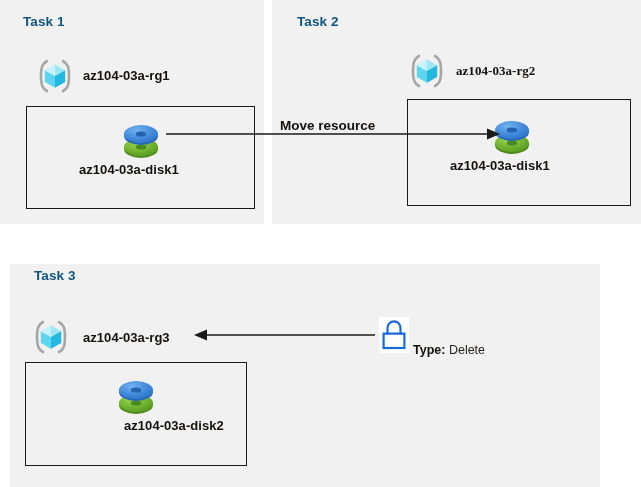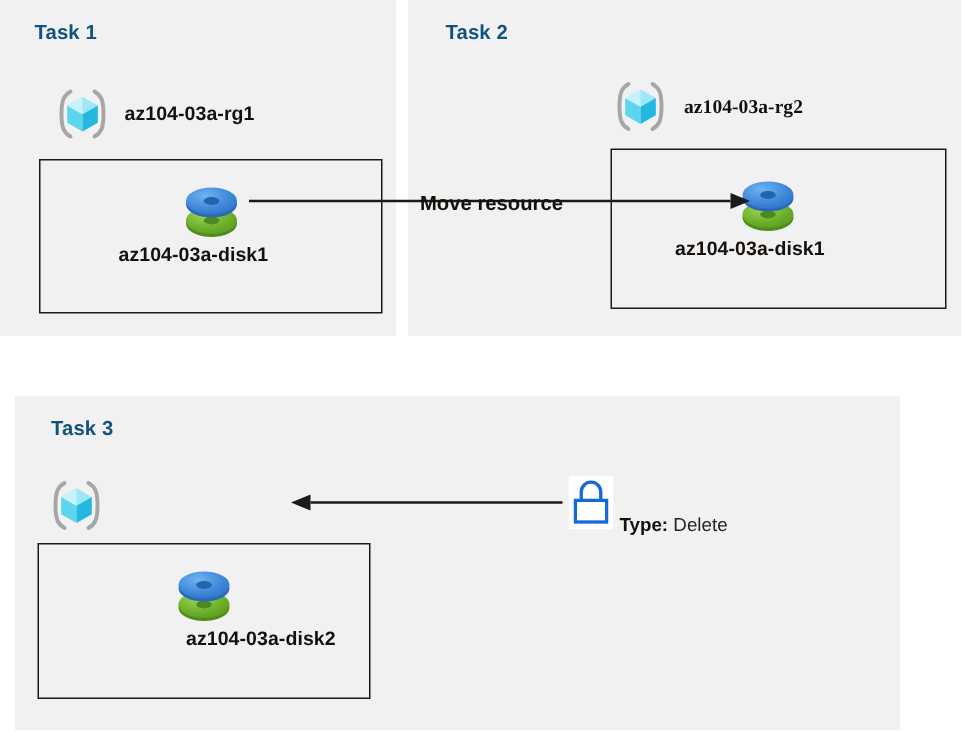--- a/index.html
+++ b/index.html
@@ -75,21 +75,20 @@
     position: absolute;
   }
   .arrow svg { display: block; overflow: visible; }
 
   .arrow-label {
     position: absolute;
     font-size: 13.5px;
     font-weight: bold;
     color: #15100c;
     white-space: nowrap;
-    margin-top: 10px;
   }
 </style>
 </head>
 <body>
 
 <div id="canvas">
 
   <div class="panel" style="left:0px; top:0px; width:264px; height:224px;">
   </div>
   <div class="panel-title" style="left:23px; top:14px;">Task 1</div>
@@ -185,32 +184,33 @@
   <span class="arrow" style="left:166px; top:126px;">
     <svg width="344" height="16" viewBox="0 0 344 16">
       <line x1="0" y1="8" x2="321" y2="8" stroke="#1a1a1a" stroke-width="1.6"></line>
       <polygon points="321,2.6 334,8 321,13.4" fill="#1a1a1a"></polygon>
     </svg>
   </span>
   <div class="arrow-label" style="left:280px; top:118px;">Move resource</div>
 
   <div class="panel" style="left:10px; top:264px; width:590px; height:223px;">
   </div>
-  <div class="panel-title" style="left:34px; top:278px;">Task 3</div>
+  <div class="panel-title" style="left:34px; top:268px;">Task 3</div>
 
   <span class="icon" style="left:32px; top:318px;">
     <svg width="38" height="38" viewBox="0 0 38 38">
       <path d="M11.0 4.0 C6.5 6.5 5.0 10.0 5.0 19.0 C5.0 28.0 6.5 31.5 11.0 34.0" fill="none" stroke="#a6a6a6" stroke-width="2.6" stroke-linecap="round"></path>
       <path d="M27.0 4.0 C31.5 6.5 33.0 10.0 33.0 19.0 C33.0 28.0 31.5 31.5 27.0 34.0" fill="none" stroke="#a6a6a6" stroke-width="2.6" stroke-linecap="round"></path>
       <polygon points="19,7.5 29.2,13.3 19,19.1 8.8,13.3" fill="#9ce8f7"></polygon>
       <polygon points="8.8,13.3 19,19.1 19,30.7 8.8,24.9" fill="#5ed5ef"></polygon>
       <polygon points="29.2,13.3 29.2,24.9 19,30.7 19,19.1" fill="#23b8e0"></polygon>
       <polygon points="19,7.5 19,19.1 8.8,13.3" fill="#c8f2fb"></polygon>
     </svg>
   </span>
+  <div class="label" style="left:83px; top:330px;">az104-03a-rg3</div>
 
   <div class="rg-box" style="left:25px; top:362px; width:222px; height:104px;"></div>
 
   <span class="icon" style="left:114px; top:372px;">
     <svg width="44" height="48" viewBox="0 0 44 48">
       <defs>
         <radialGradient id="diskBlue3" cx="0.38" cy="0.3" r="0.85">
           <stop offset="0%" stop-color="#6fb3ef"></stop>
           <stop offset="60%" stop-color="#3d86d9"></stop>
           <stop offset="100%" stop-color="#2b6fc0"></stop>

